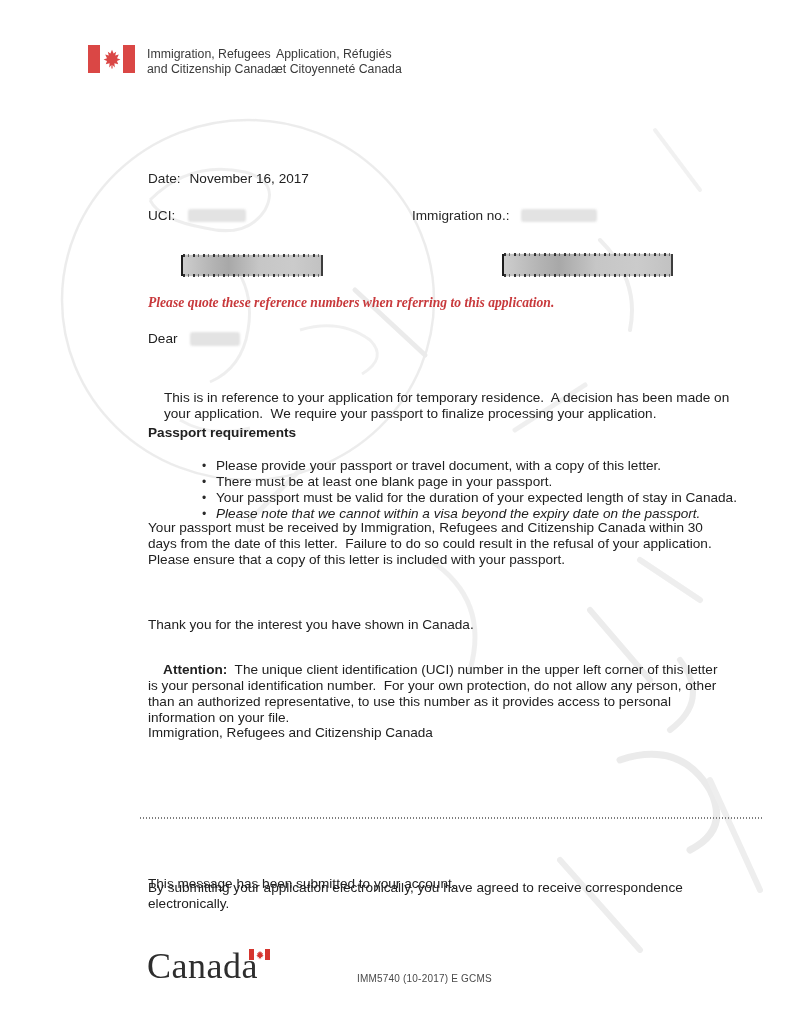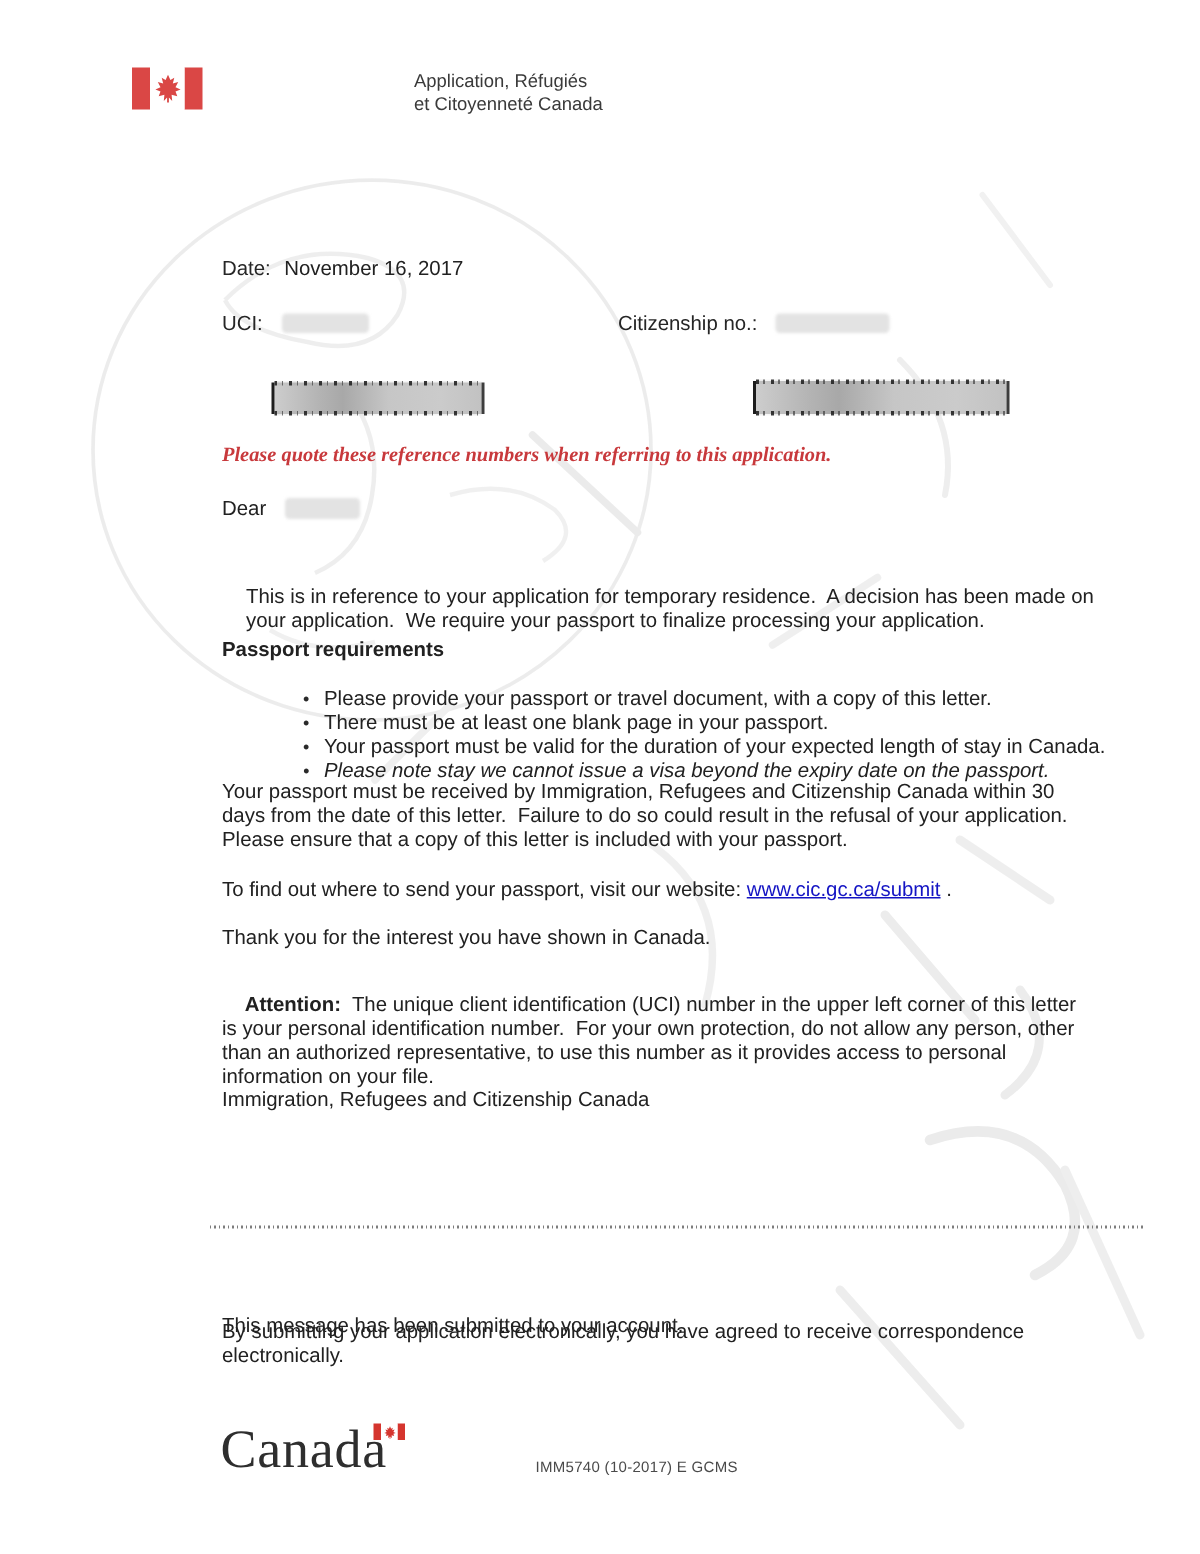--- a/index.html
+++ b/index.html
@@ -103,37 +103,41 @@
 
   <div class="abs flag-symbol">
     <div class="bar"></div>
     <div class="field">
       <svg width="20" height="22" viewBox="0 0 100 100">
         <path fill="#da4745" d="M50 4 L58 22 L71 14 L66 33 L84 28 L75 46 L92 53 L75 60 L81 76 L62 71 L64 92 L53 80 L53 97 L47 97 L47 80 L36 92 L38 71 L19 76 L25 60 L8 53 L25 46 L16 28 L34 33 L29 14 L42 22 Z"></path>
       </svg>
     </div>
     <div class="bar"></div>
   </div>
+  <div class="abs dept dept-en">
+    <div>Immigration, Refugees</div>
+    <div>and Citizenship Canada</div>
+  </div>
   <div class="abs dept dept-fr">
     <div>Application, Réfugiés</div>
     <div>et Citoyenneté Canada</div>
   </div>
 
   <div class="abs field-line" style="left:148px; top:171px;">
     <span class="label">Date:</span>
     <span style="margin-left:9px;">November 16, 2017</span>
   </div>
 
   <div class="abs field-line" style="left:148px; top:208px;">
     <span class="label">UCI:</span>
     <span class="redact" style="width:58px; height:13px; margin-left:13px;"></span>
   </div>
 
   <div class="abs field-line" style="left:412px; top:208px;">
-    <span class="label">Citizenship no.:</span>
+    <span class="label">Immigration no.:</span>
     <span class="redact" style="width:76px; height:13px; margin-left:12px;"></span>
   </div>
 
   <div class="barcode" style="left:181px; top:255px; width:142px; height:21px;"></div>
   <div class="barcode" style="left:502px; top:254px; width:171px; height:22px;"></div>
 
   <div class="abs ref-note">Please quote these reference numbers when referring to this application.</div>
 
   <div class="abs field-line" style="left:148px; top:331px;">
     <span>Dear</span>
@@ -141,28 +145,25 @@
   </div>
 
   <p class="abs para prewrap" style="top:374px; margin:16px;">This is in reference to your application for temporary residence.  A decision has been made on your application.  We require your passport to finalize processing your application.</p>
 
   <div class="abs bold" style="left:148px; top:425px;">Passport requirements</div>
 
   <ul class="abs req-list" style="top:442px;">
     <li><span>Please provide your passport or travel document, with a copy of this letter.</span></li>
     <li><span>There must be at least one blank page in your passport.</span></li>
     <li><span>Your passport must be valid for the duration of your expected length of stay in Canada.</span></li>
-    <li class="italic"><span>Please note stay we cannot issue a visa beyond the expiry date on the passport.</span></li>
+    <li class="italic"><span>Please note that we cannot within a visa beyond the expiry date on the passport.</span></li>
   </ul>
 
   <p class="abs para prewrap" style="top:520px; margin:0;">Your passport must be received by Immigration, Refugees and Citizenship Canada within 30 days from the date of this letter.  Failure to do so could result in the refusal of your application.  Please ensure that a copy of this letter is included with your passport.</p>
 
-  <p class="abs para" style="top:585px; margin:0;">
-    <span>To find out where to send your passport, visit our website: </span><a href="#" class="weblink">www.cic.gc.ca/submit</a><span class="prewrap"> .</span>
-  </p>
 
   <p class="abs para" style="top:617px; margin:0;">Thank you for the interest you have shown in Canada.</p>
 
   <p class="abs para prewrap" style="top:646px; margin:0;">
     <span class="bold">Attention:</span><span>  The unique client identification (UCI) number in the upper left corner of this letter is your personal identification number.  For your own protection, do not allow any person, other than an authorized representative, to use this number as it provides access to personal information on your file.</span>
   </p>
 
   <div class="abs" style="left:148px; top:725px;">Immigration, Refugees and Citizenship Canada</div>
 
   <div class="abs dotted-sep"></div>

